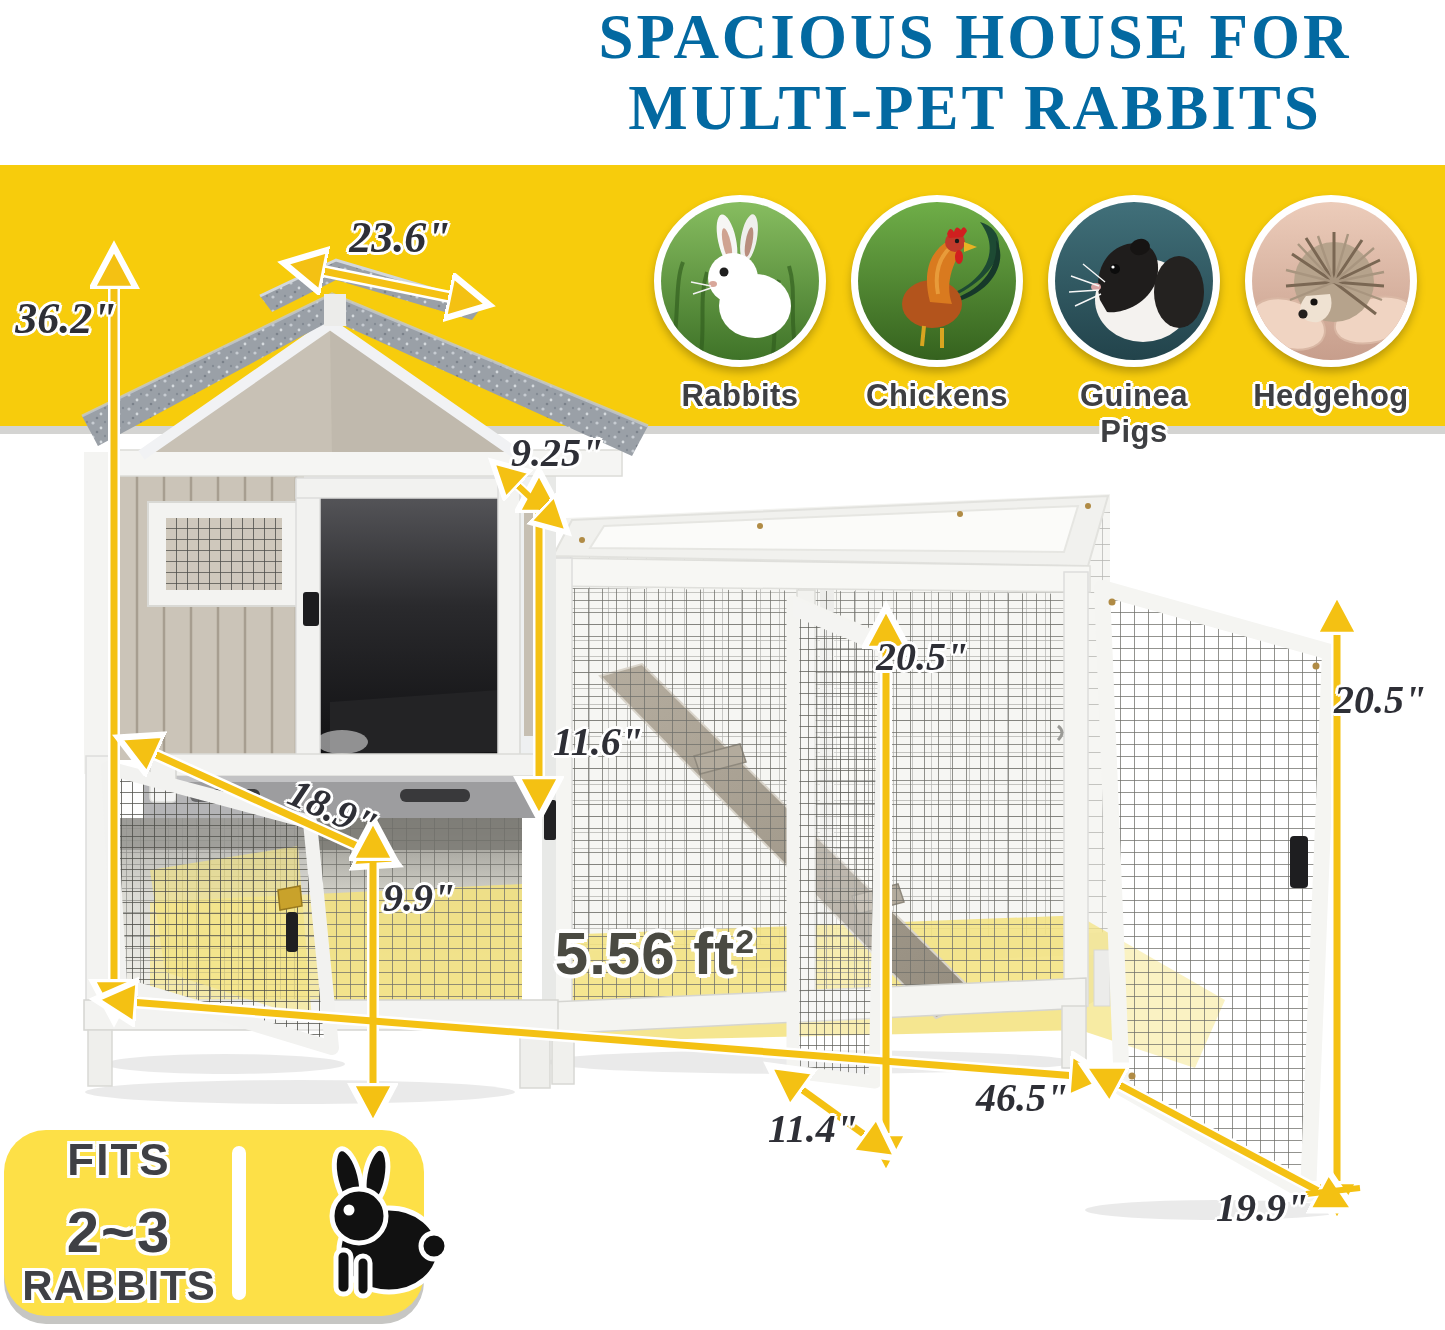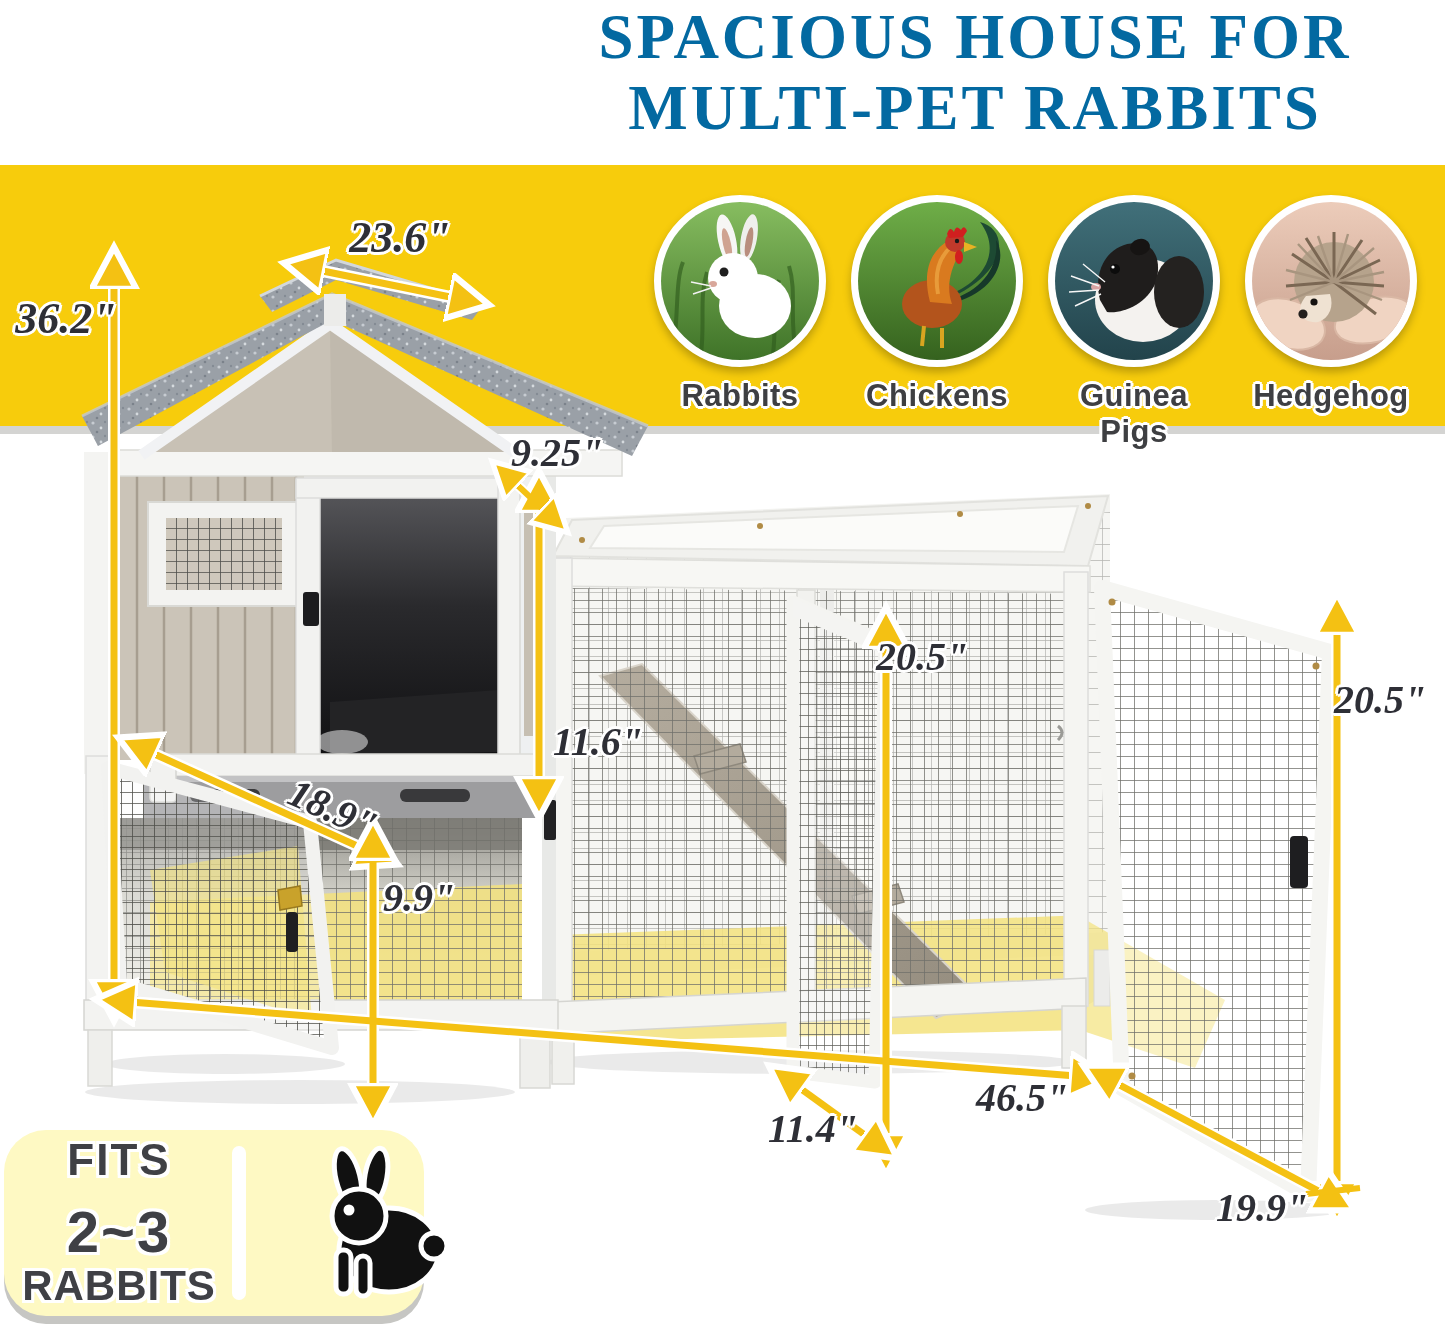--- a/index.html
+++ b/index.html
@@ -26,21 +26,21 @@
        font-family:"Liberation Serif",serif;font-style:italic;font-weight:bold;
        font-size:40px;color:#2e2f36;
        text-shadow:-2px -2px 0 #fff,2px -2px 0 #fff,-2px 2px 0 #fff,2px 2px 0 #fff,0 3px 0 #fff,0 -3px 0 #fff,3px 0 0 #fff,-3px 0 0 #fff;}
   .dim.big{font-size:44px;}
   .dim.rot{transform:translate(-50%,-50%) rotate(24deg);}
   .area-label{position:absolute;left:655px;top:953px;transform:translate(-50%,-50%);white-space:nowrap;
        font-weight:bold;font-size:60px;color:#4a4a42;letter-spacing:1px;
        text-shadow:-3px -3px 0 #fff,3px -3px 0 #fff,-3px 3px 0 #fff,3px 3px 0 #fff,0 4px 0 #fff,0 -4px 0 #fff,4px 0 0 #fff,-4px 0 0 #fff;}
   .area-label sup{font-size:34px;}
   
-  .badge{position:absolute;left:4px;top:1130px;width:420px;height:186px;background:#fef9c3;
+  .badge{position:absolute;left:4px;top:1130px;width:420px;height:186px;background:#fde047;
          border-radius:42px;box-shadow:0 8px 0 #c6c6c3;}
   .badge-col{position:absolute;left:0;top:0;width:230px;height:186px;display:flex;flex-direction:column;
              align-items:center;justify-content:center;gap:2px;}
   .badge-txt{font-weight:bold;color:#3f4045;letter-spacing:2px;line-height:1.05;
        text-shadow:-3px -3px 0 #fff,3px -3px 0 #fff,-3px 3px 0 #fff,3px 3px 0 #fff,0 3px 0 #fff,0 -3px 0 #fff,3px 0 0 #fff,-3px 0 0 #fff;}
   .b1{font-size:44px;} .b2{font-size:58px;margin-top:16px;} .b3{font-size:42px;letter-spacing:1px;}
   .badge-divider{position:absolute;left:228px;top:16px;width:14px;height:154px;background:#fff;border-radius:8px;}
   .badge-rabbit{position:absolute;left:250px;top:8px;width:204px;height:170px;}
 </style>
 </head>
@@ -379,20 +379,23 @@
   <div class="dim" style="left:557px;top:452px;">9.25"</div>
   <div class="dim" style="left:598px;top:741px;">11.6"</div>
   <div class="dim" style="left:922px;top:656px;">20.5"</div>
   <div class="dim" style="left:1380px;top:699px;">20.5"</div>
   <div class="dim rot" style="left:333px;top:809px;">18.9"</div>
   <div class="dim" style="left:419px;top:897px;">9.9"</div>
   <div class="dim" style="left:1022px;top:1097px;">46.5"</div>
   <div class="dim" style="left:813px;top:1128px;">11.4"</div>
   <div class="dim" style="left:1262px;top:1207px;">19.9"</div>
 
+  <div class="area-label">
+    <span>5.56 ft</span><sup>2</sup>
+  </div>
 
   <div class="badge">
     <div class="badge-col">
       <div class="badge-txt b1">FITS</div>
       <div class="badge-txt b2">2~3</div>
       <div class="badge-txt b3">RABBITS</div>
     </div>
     <div class="badge-divider"></div>
     <svg class="badge-rabbit" viewBox="0 0 200 170">
       <g fill="#111111" stroke="#ffffff" stroke-width="5" stroke-linejoin="round">

